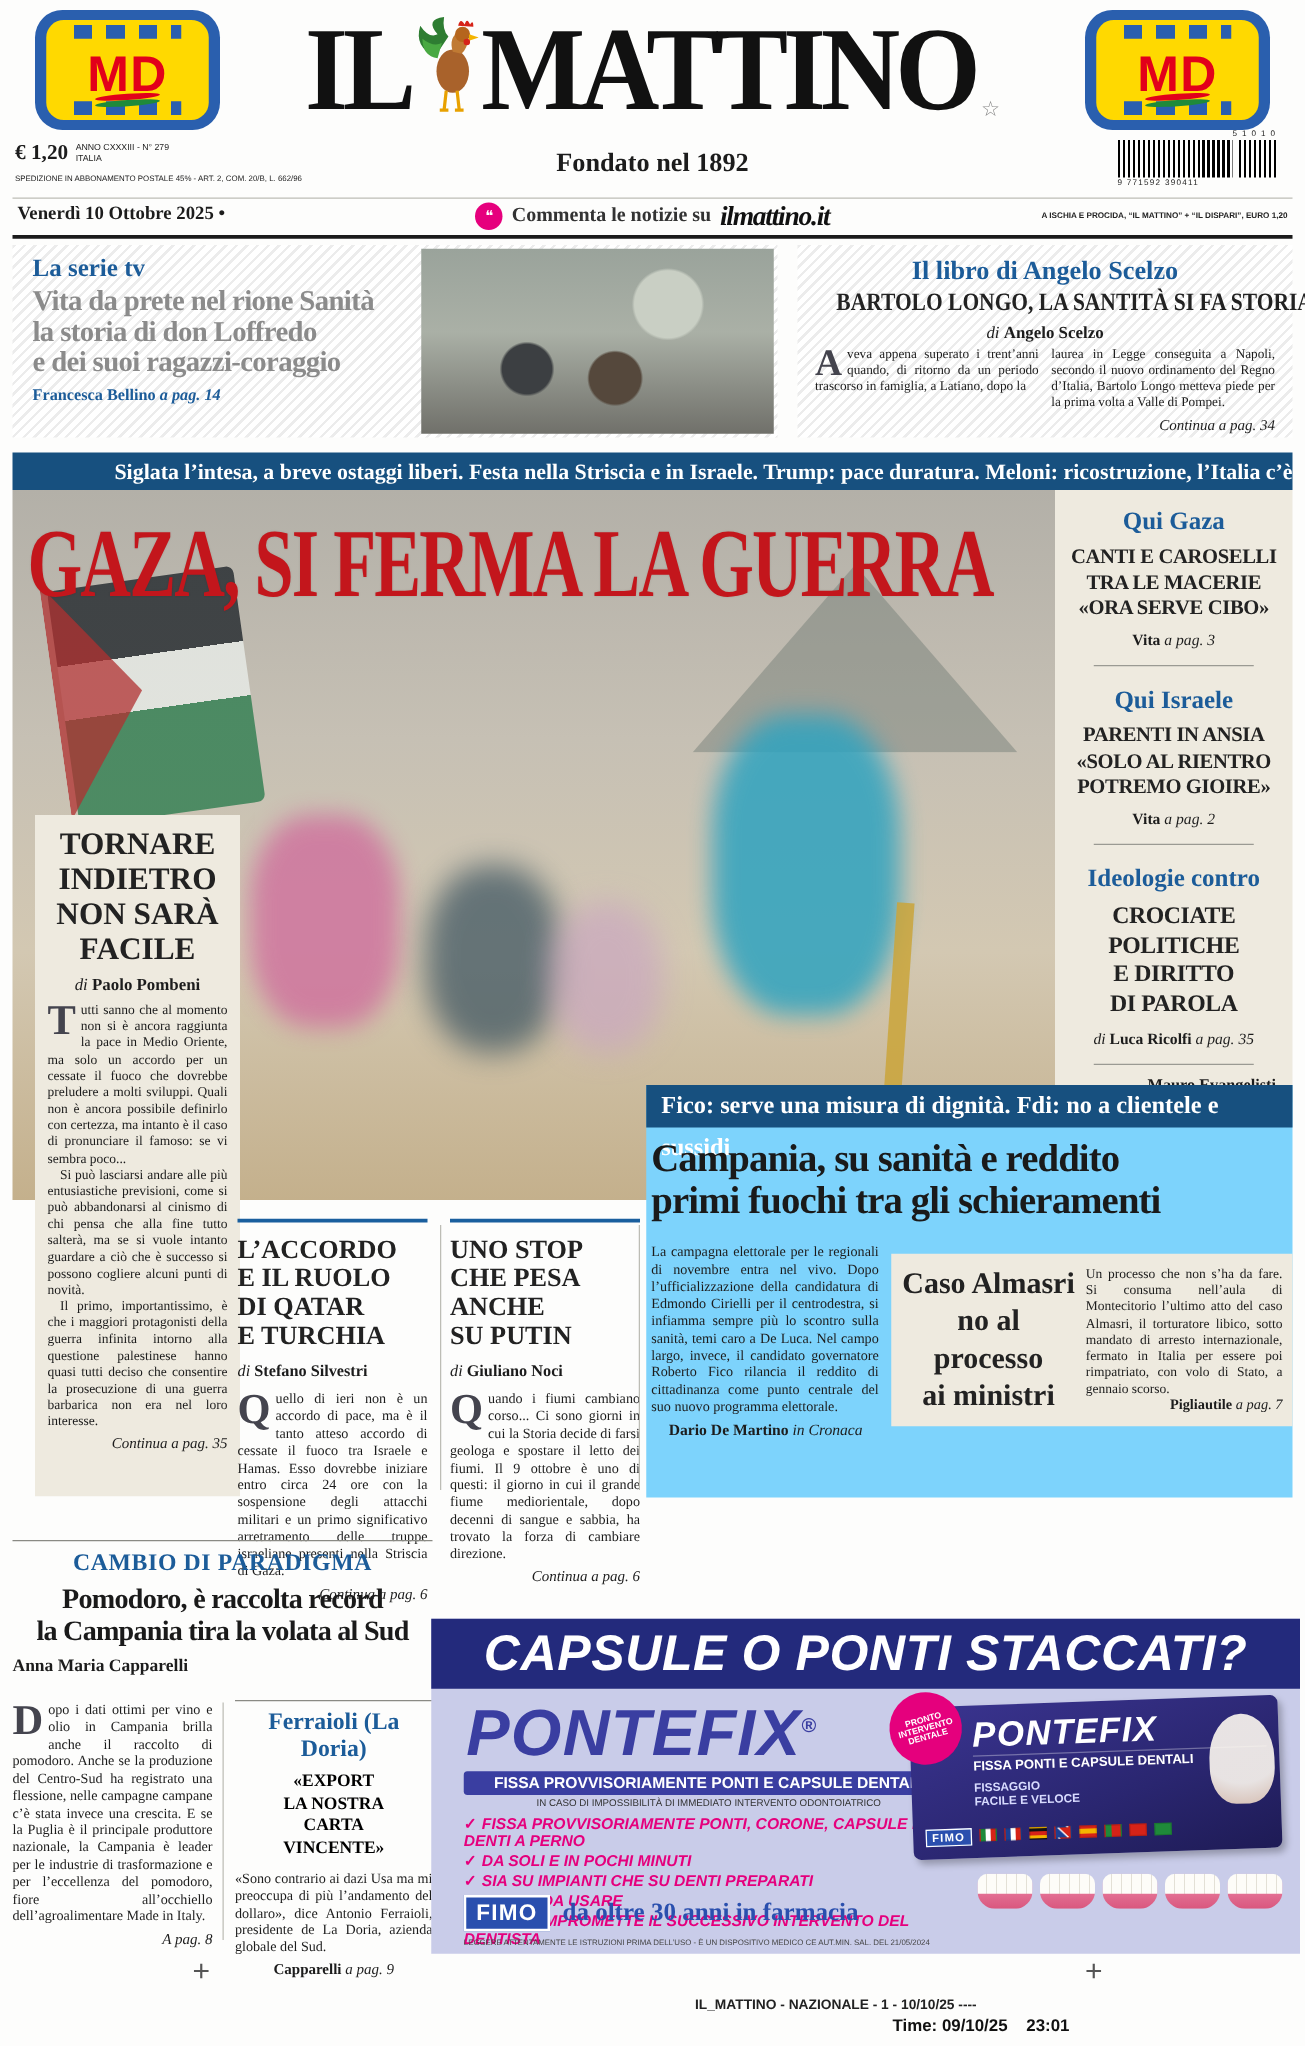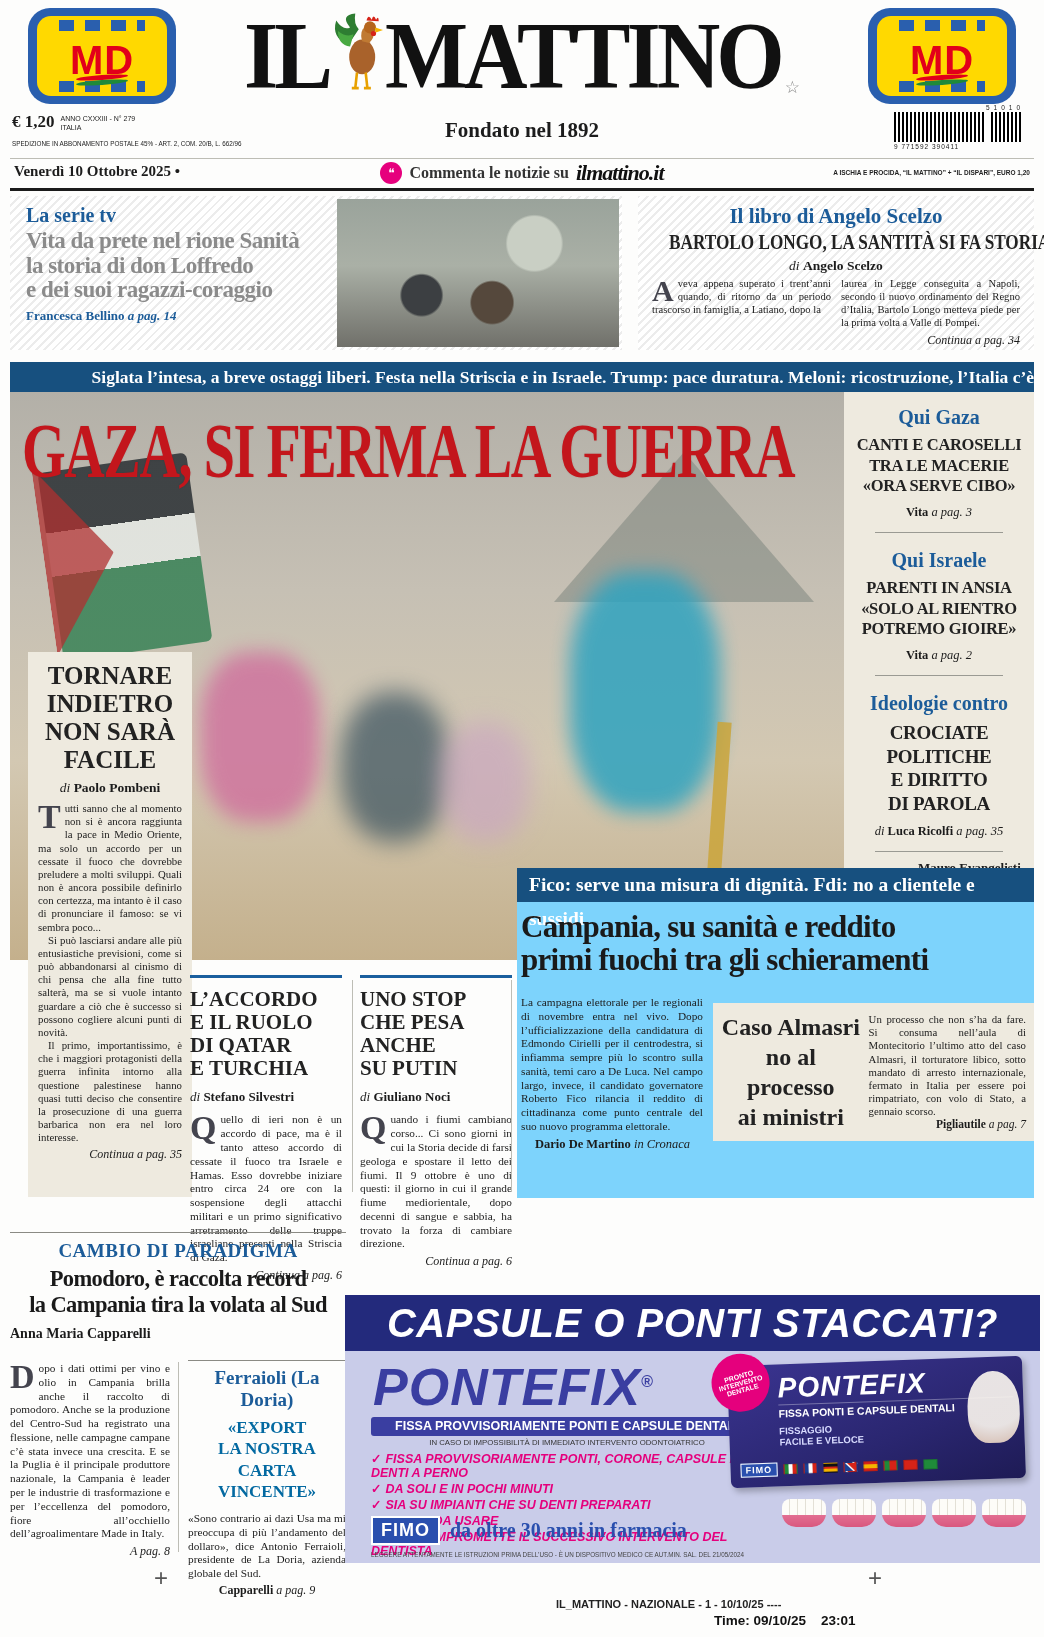--- a/index.html
+++ b/index.html
@@ -323,21 +323,21 @@
         <p><span class="dropcap">D</span><span>opo i dati ottimi per vino e olio in Campania brilla anche il raccolto di pomodoro. Anche se la produzione del Centro-Sud ha registrato una flessione, nelle campagne campane c’è stata invece una crescita. E se la Puglia è il principale produttore nazionale, la Campania è leader per le industrie di trasformazione e per l’eccellenza del pomodoro, fiore all’occhiello dell’agroalimentare Made in Italy.</span></p>
       </div>
       <div class="cont">A pag. 8</div>
     </div>
 
     <div class="vrule" style="left:168px;top:122px;height:190px;"></div>
 
     <div class="abs" style="left:178px;top:120px;width:158px;text-align:center;">
       <div class="hrule" style="position:static;display:block;background:#8a8a84;margin-bottom:6px;"></div>
       <div class="kick" style="font-size:19px;">Ferraioli (La Doria)</div>
-      <div class="prelines" style="font-weight:bold;font-size:17px;line-height:1.25;margin-top:6px;color:#0369a1;">«EXPORT
+      <div class="prelines" style="font-weight:bold;font-size:14px;line-height:1.25;margin-top:6px;color:#000000;">«EXPORT
 LA NOSTRA
 CARTA
 VINCENTE»</div>
       <div class="body-txt" style="margin-top:10px;">«Sono contrario ai dazi Usa ma mi preoccupa di più l’andamento del dollaro», dice Antonio Ferraioli, presidente de La Doria, azienda globale del Sud.</div>
       <div style="text-align:center;font-size:12px;margin-top:2px;">
         <span style="font-weight:bold;">Capparelli</span><span style="font-style:italic;"> a pag. 9</span>
       </div>
     </div>
   </div>
 

